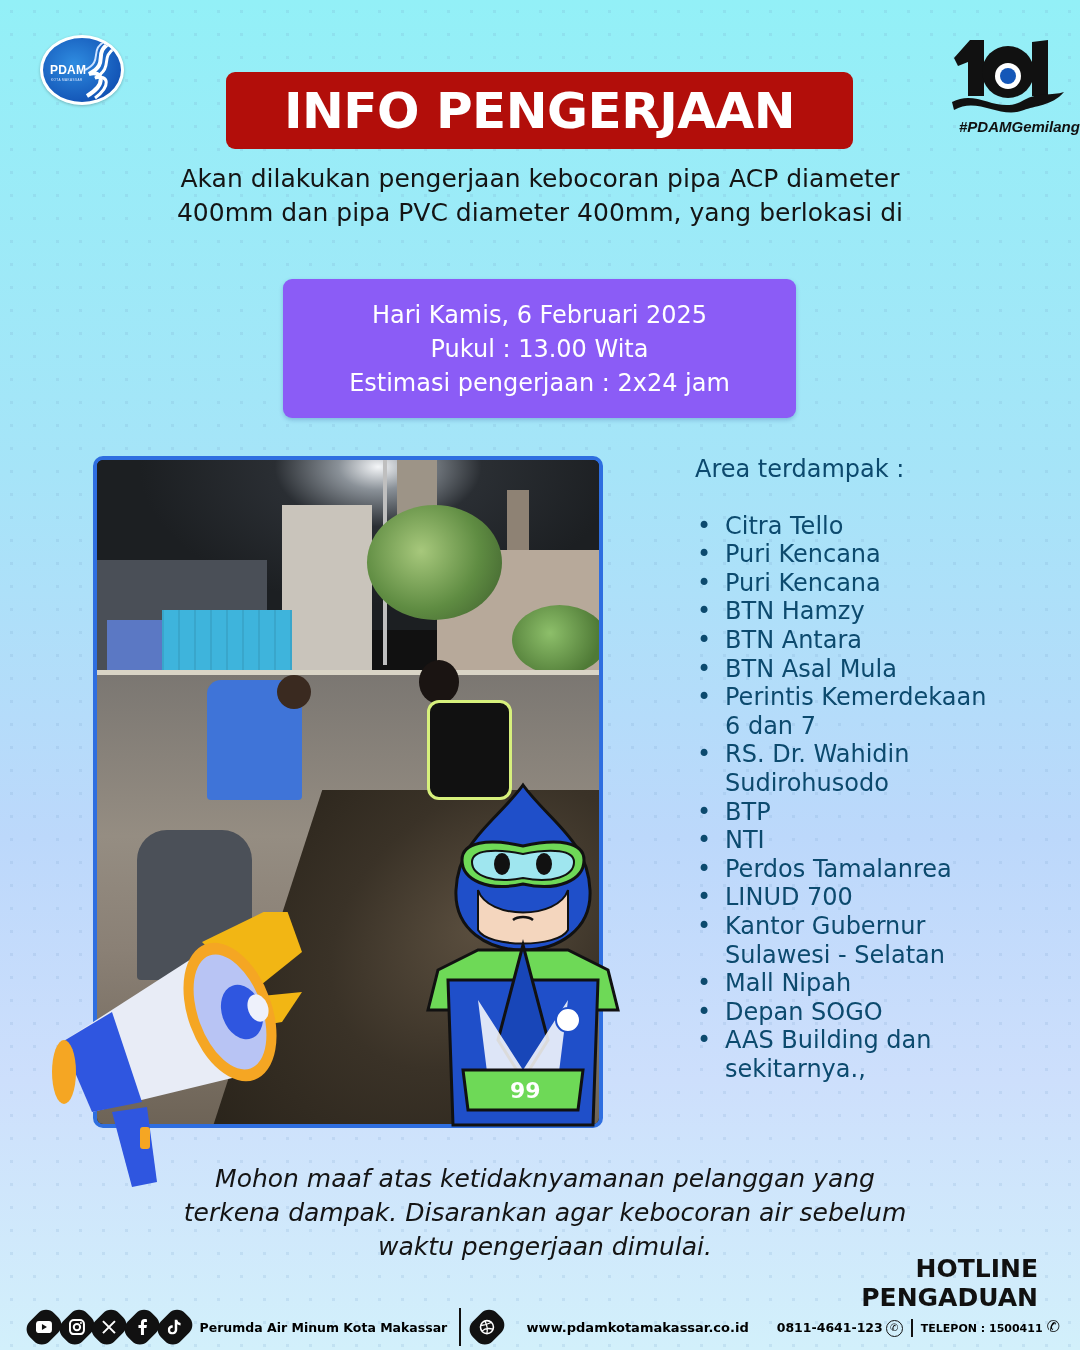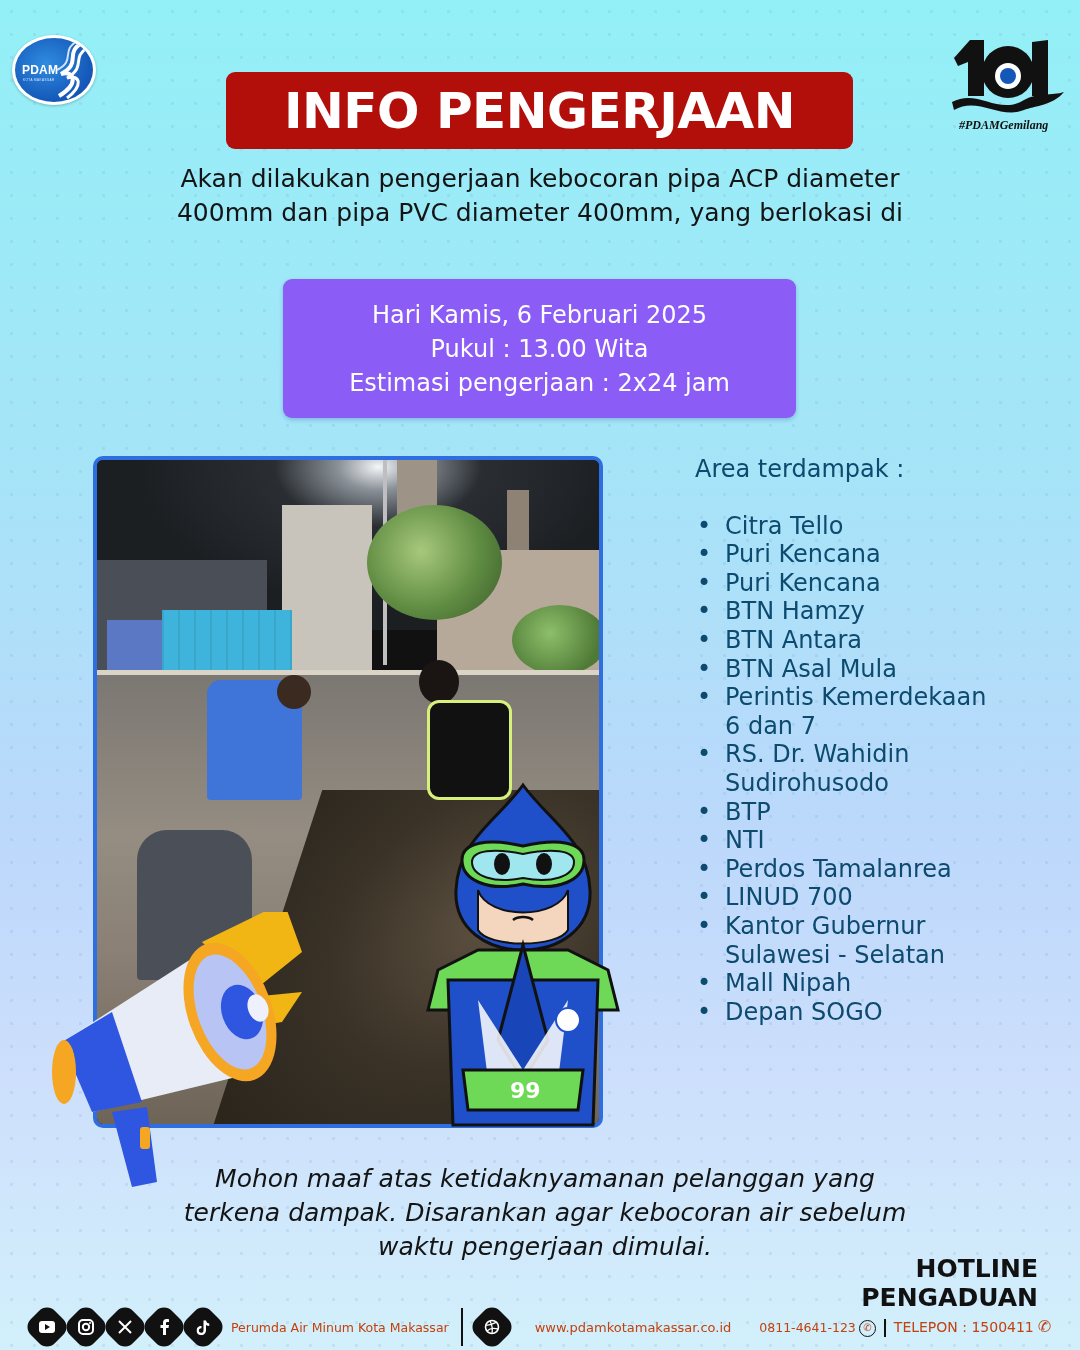--- a/index.html
+++ b/index.html
@@ -11,21 +11,21 @@
     color: #111;
   }
   .dots {
     position: absolute; inset: 0;
     background-image: radial-gradient(rgba(120,160,200,0.18) 1.5px, transparent 1.6px);
     background-size: 23px 23px;
     pointer-events: none;
   }
   
   .pdam-logo {
-    position: absolute; left: 12px; top: 35px; width: 84px; height: 70px;
+    position: absolute; left: 40px; top: 35px; width: 84px; height: 70px;
     border-radius: 50%;
     background: radial-gradient(ellipse at 40% 40%, #2f8ce0 0%, #1457b8 70%, #0e3f92 100%);
     border: 3px solid #fff;
     box-shadow: 0 1px 3px rgba(0,0,0,0.25);
     overflow: hidden;
     text-align: center;
   }
   .pdam-logo .txt {
     position: absolute; left: 7px; top: 25px;
     font-family: "Liberation Sans", sans-serif; font-weight: 700; font-size: 12px; color: #fff;
@@ -34,22 +34,22 @@
   .pdam-logo .sub {
     position: absolute; left: 8px; top: 40px; font-size: 3px; color: #dfe9ff; letter-spacing: 0.5px;
     font-family: "Liberation Sans", sans-serif;
   }
   .pdam-logo svg { position: absolute; right: 4px; top: 2px; }
   .anniv {
     position: absolute; left: 948px; top: 36px; width: 118px; height: 96px;
   }
   .anniv .hashtag {
     position: absolute; left: 11px; top: 82px;
-    font-family: Liberation Serif, serif; font-weight: 700; font-style: italic;
-    font-size: 12px; color: #111;
+    font-family: Liberation Sans, sans-serif; font-weight: 700; font-style: italic;
+    font-size: 15px; color: #111;
   }
   
   .title-banner {
     position: absolute; left: 226px; top: 72px; width: 627px; height: 77px;
     background: #b20e0a; border-radius: 9px;
     display: flex; align-items: center; justify-content: center;
   }
   .title-banner span {
     font-family: "DejaVu Sans", sans-serif; font-weight: 700;
     font-size: 50px; color: #fff; letter-spacing: -0.5px;
@@ -122,21 +122,21 @@
   .apology div { white-space: nowrap; }
   .hotline {
     position: absolute; right: 42px; top: 1254px; text-align: right;
     font-family: "DejaVu Sans", sans-serif; font-weight: 700; font-size: 25px; line-height: 29px; color: #111;
   }
   
   .footer { position: absolute; left: 30px; top: 1308px; height: 38px; display: flex; align-items: center; width: 1030px; }
   .social { width: 34px; height: 34px; background: #111; border-radius: 11px; transform: rotate(45deg);
     margin-right: 5px; display: flex; align-items: center; justify-content: center; }
   .social > span { transform: rotate(-45deg); color: #fff; font-size: 14px; font-weight: 700; font-family: "DejaVu Sans", sans-serif; display: flex; align-items: center; justify-content: center; }
-  .foot-text { font-size: 12.5px; color: #c2410c; margin-left: 6px; white-space: nowrap; }
+  .foot-text { font-size: 12.5px; color: #000000; margin-left: 6px; white-space: nowrap; font-weight: bold; }
   .vline { width: 2px; height: 38px; background: #111; margin: 0 12px; }
   .phone-ico { display: inline-block; width: 17px; height: 17px; border: 1.5px solid #111; border-radius: 50%; font-size: 10px; line-height: 14px; text-align: center; margin-left: 3px; vertical-align: middle; }
   .sep { display: inline-block; width: 2px; height: 18px; background: #111; margin: 0 8px; vertical-align: middle; }
 </style>
 </head>
 <body>
 
 <div class="dots"></div>
 
 <div class="pdam-logo">
@@ -240,20 +240,21 @@
     <li>BTN Asal Mula</li>
     <li style="width:300px">Perintis Kemerdekaan 6 dan 7</li>
     <li style="width:240px">RS. Dr. Wahidin Sudirohusodo</li>
     <li>BTP</li>
     <li>NTI</li>
     <li>Perdos Tamalanrea</li>
     <li>LINUD 700</li>
     <li style="width:290px">Kantor Gubernur Sulawesi - Selatan</li>
     <li>Mall Nipah</li>
     <li>Depan SOGO</li>
+    <li style="width:260px">AAS Building dan sekitarnya.,</li>
   </ul>
 </div>
 
 <div class="apology">
   <div>Mohon maaf atas ketidaknyamanan pelanggan yang</div>
   <div>terkena dampak. Disarankan agar kebocoran air sebelum</div>
   <div>waktu pengerjaan dimulai.</div>
 </div>
 
 <div class="hotline">
@@ -305,15 +306,15 @@
   <div class="social" style="margin-left:0">
     <span>
       <svg width="16" height="16" viewBox="0 0 16 16">
           <circle cx="8" cy="8" r="6.5" fill="none" stroke="#fff" stroke-width="1.6"></circle>
           <path d="M2 6 C6 7 10 4 13 3 M3 12 C6 9 10 9 14 10 M6 2 C8 6 9 10 8 14" stroke="#fff" stroke-width="1.3" fill="none"></path>
         </svg>
     </span>
   </div>
   <span class="foot-text" style="margin-left:21px;font-size:13px">www.pdamkotamakassar.co.id</span>
   <span class="foot-text" style="margin-left:28px">
-    <span>0811-4641-123</span><span class="phone-ico">✆</span><span class="sep"></span><span style="font-size:14px">TELEPON : 1500411</span><span style="margin-left:4px;font-size:16px">✆</span>
+    <span>0811-4641-123</span><span class="phone-ico">✆</span><span class="sep"></span><span style="font-size:11px">TELEPON : 1500411</span><span style="margin-left:4px;font-size:16px">✆</span>
   </span>
 </div>
 
 </body></html>

